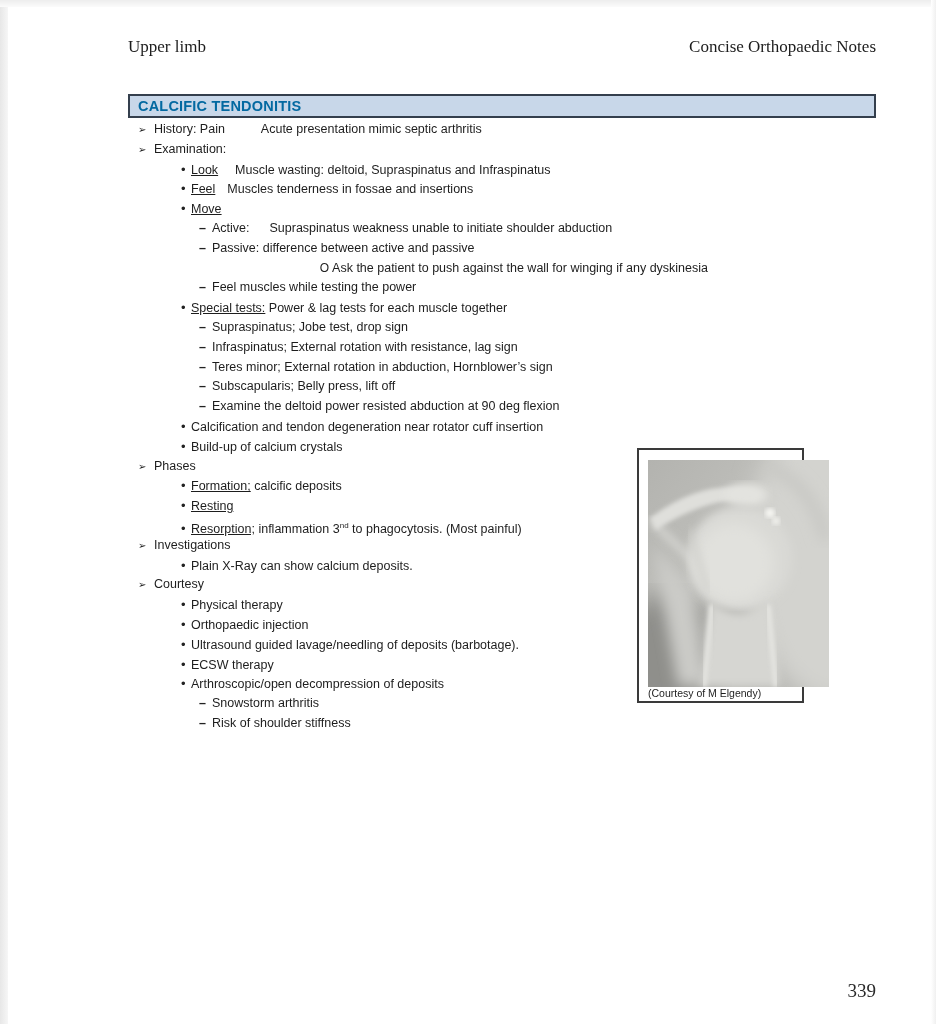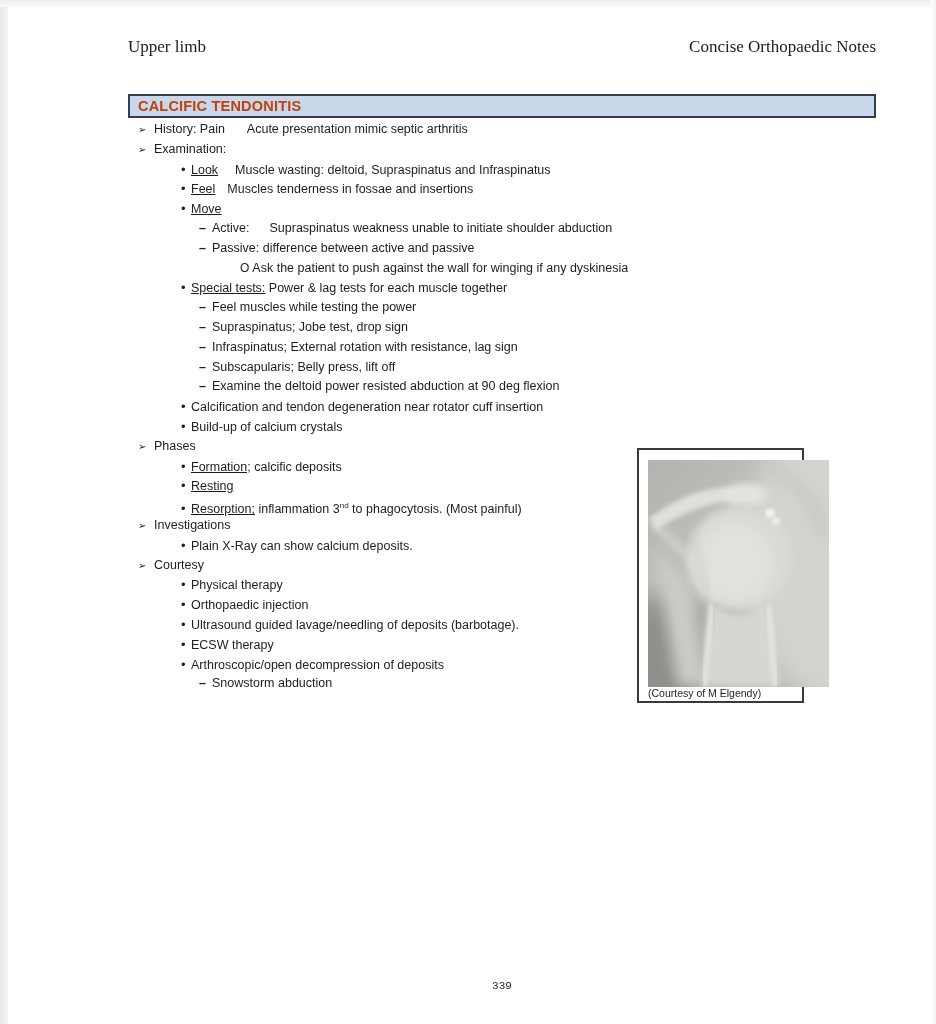--- a/index.html
+++ b/index.html
@@ -18,103 +18,105 @@
 
   .running-head{
     position:absolute;top:37px;left:128px;right:60px;
     font-family:"Liberation Serif","DejaVu Serif",serif;
     font-size:17px;color:#1c1c1c;display:flex;justify-content:space-between;
   }
 
   .section-banner{
     position:absolute;left:128px;top:94px;width:748px;height:24px;
     box-sizing:border-box;border:2px solid #343f4d;background:#c8d7e9;
-    font-size:14.5px;font-weight:bold;color:#c2410c;
+    font-size:14.5px;font-weight:bold;color:#0369a1;
     line-height:20px;padding-left:8px;letter-spacing:.2px;
   }
 
   .content{
     position:absolute;left:128px;top:120px;width:580px;
     color:#1d1d1d;
   }
   .line{white-space:nowrap;height:19.8px;line-height:19.8px;font-size:12.5px;}
   .l1{padding-left:10px;}
   .l2{padding-left:53px;}
   .l3{padding-left:71px;}
-  .l4{padding-left:112px;}
+  .l4{padding-left:112px;text-align:right;}
   .bullet{display:inline-block;color:#222;}
   .b1{width:16px;font-size:10px;font-family:"DejaVu Sans",sans-serif;}
   .b2{width:10px;font-size:13px;}
   .b3{width:13px;font-weight:bold;}
   .b4{margin-right:3px;font-size:12px;}
   .u{text-decoration:underline;}
   .sup{font-size:8px;vertical-align:5px;}
 
   .figure{
     position:absolute;left:637px;top:448px;width:167px;height:255px;
     box-sizing:border-box;border:2px solid #3a3a3a;background:#ffffff;
   }
   .photo{position:absolute;left:9px;top:10px;width:181px;height:227px;overflow:hidden;}
   .photo svg{display:block;}
   .fig-caption{
     position:absolute;left:9px;top:237px;font-size:10.5px;color:#1d1d1d;
   }
 
   .page-number{
-    position:absolute;left:128px;top:980px;width:748px;text-align:center;
-    font-family:Liberation Mono, monospace;
-    font-size:11px;color:#2a2a2a;
+    position:absolute;left:128px;top:980px;width:748px;text-align:right;
+    font-family:Liberation Serif, serif;
+    font-size:19px;color:#2a2a2a;
   }
 </style>
 </head>
 <body>
 
 <div class="edge-left"></div>
 <div class="edge-top"></div>
 <div class="edge-right"></div>
 
 <div class="running-head">
   <span>Upper limb</span>
   <span>Concise Orthopaedic Notes</span>
 </div>
 
 <div class="section-banner">
   <span>CALCIFIC TENDONITIS</span>
 </div>
 
 <div class="content">
-    <div class="line l1"><span class="bullet b1">➢</span><span>History: Pain</span><span style="margin-left: 22px;">Acute presentation mimic septic arthritis</span></div>
+    <div class="line l1"><span class="bullet b1">➢</span><span>History: Pain</span><span style="margin-left: 36px;">Acute presentation mimic septic arthritis</span></div>
     <div class="line l1"><span class="bullet b1">➢</span><span>Examination:</span></div>
     <div class="line l2"><span class="bullet b2">•</span><span class="u">Look</span><span style="margin-left: 17px;">Muscle wasting: deltoid, Supraspinatus and Infraspinatus</span></div>
     <div class="line l2"><span class="bullet b2">•</span><span class="u">Feel</span><span style="margin-left: 12px;">Muscles tenderness in fossae and insertions</span></div>
     <div class="line l2"><span class="bullet b2">•</span><span class="u">Move</span></div>
     <div class="line l3"><span class="bullet b3">–</span><span>Active:</span><span style="margin-left: 20px;">Supraspinatus weakness unable to initiate shoulder abduction</span></div>
     <div class="line l3"><span class="bullet b3">–</span><span>Passive: difference between active and passive</span></div>
     <div class="line l4"><span class="bullet b4">O</span><span>Ask the patient to push against the wall for winging if any dyskinesia</span></div>
+    <div class="line l3"><span class="bullet b3">–</span><span>Feel muscles while testing the power</span></div>
     <div class="line l2"><span class="bullet b2">•</span><span class="u">Special tests:</span><span> Power &amp; lag tests for each muscle together</span></div>
-    <div class="line l3"><span class="bullet b3">–</span><span>Feel muscles while testing the power</span></div>
     <div class="line l3"><span class="bullet b3">–</span><span>Supraspinatus; Jobe test, drop sign</span></div>
     <div class="line l3"><span class="bullet b3">–</span><span>Infraspinatus; External rotation with resistance, lag sign</span></div>
+    <div class="line l3"><span class="bullet b3">–</span><span>Teres minor; External rotation in abduction, Hornblower’s sign</span></div>
     <div class="line l3"><span class="bullet b3">–</span><span>Subscapularis; Belly press, lift off</span></div>
     <div class="line l3"><span class="bullet b3">–</span><span>Examine the deltoid power resisted abduction at 90 deg flexion</span></div>
     <div class="line l2"><span class="bullet b2">•</span><span>Calcification and tendon degeneration near rotator cuff insertion</span></div>
     <div class="line l2"><span class="bullet b2">•</span><span>Build-up of calcium crystals</span></div>
     <div class="line l1"><span class="bullet b1">➢</span><span>Phases</span></div>
     <div class="line l2"><span class="bullet b2">•</span><span class="u">Formation;</span><span> calcific deposits</span></div>
     <div class="line l2"><span class="bullet b2">•</span><span class="u">Resting</span></div>
     <div class="line l2"><span class="bullet b2">•</span><span class="u">Resorption;</span><span> inflammation 3</span><span class="sup">nd</span><span> to phagocytosis. (Most painful)</span></div>
     <div class="line l1"><span class="bullet b1">➢</span><span>Investigations</span></div>
     <div class="line l2"><span class="bullet b2">•</span><span>Plain X-Ray can show calcium deposits.</span></div>
     <div class="line l1"><span class="bullet b1">➢</span><span>Courtesy</span></div>
     <div class="line l2"><span class="bullet b2">•</span><span>Physical therapy</span></div>
     <div class="line l2"><span class="bullet b2">•</span><span>Orthopaedic injection</span></div>
     <div class="line l2"><span class="bullet b2">•</span><span>Ultrasound guided lavage/needling of deposits (barbotage).</span></div>
     <div class="line l2"><span class="bullet b2">•</span><span>ECSW therapy</span></div>
     <div class="line l2"><span class="bullet b2">•</span><span>Arthroscopic/open decompression of deposits</span></div>
-    <div class="line l3"><span class="bullet b3">–</span><span>Snowstorm abduction</span></div>
+    <div class="line l3"><span class="bullet b3">–</span><span>Snowstorm arthritis</span></div>
+    <div class="line l3"><span class="bullet b3">–</span><span>Risk of shoulder stiffness</span></div>
   </div>
 
 <div class="figure">
   <div class="photo">
     <svg width="181" height="227" viewBox="0 0 181 227" xmlns="http://www.w3.org/2000/svg">
       <defs>
         <filter id="b2">
             <feGaussianBlur stdDeviation="2"></feGaussianBlur>
           </filter>
         <filter id="b4">

